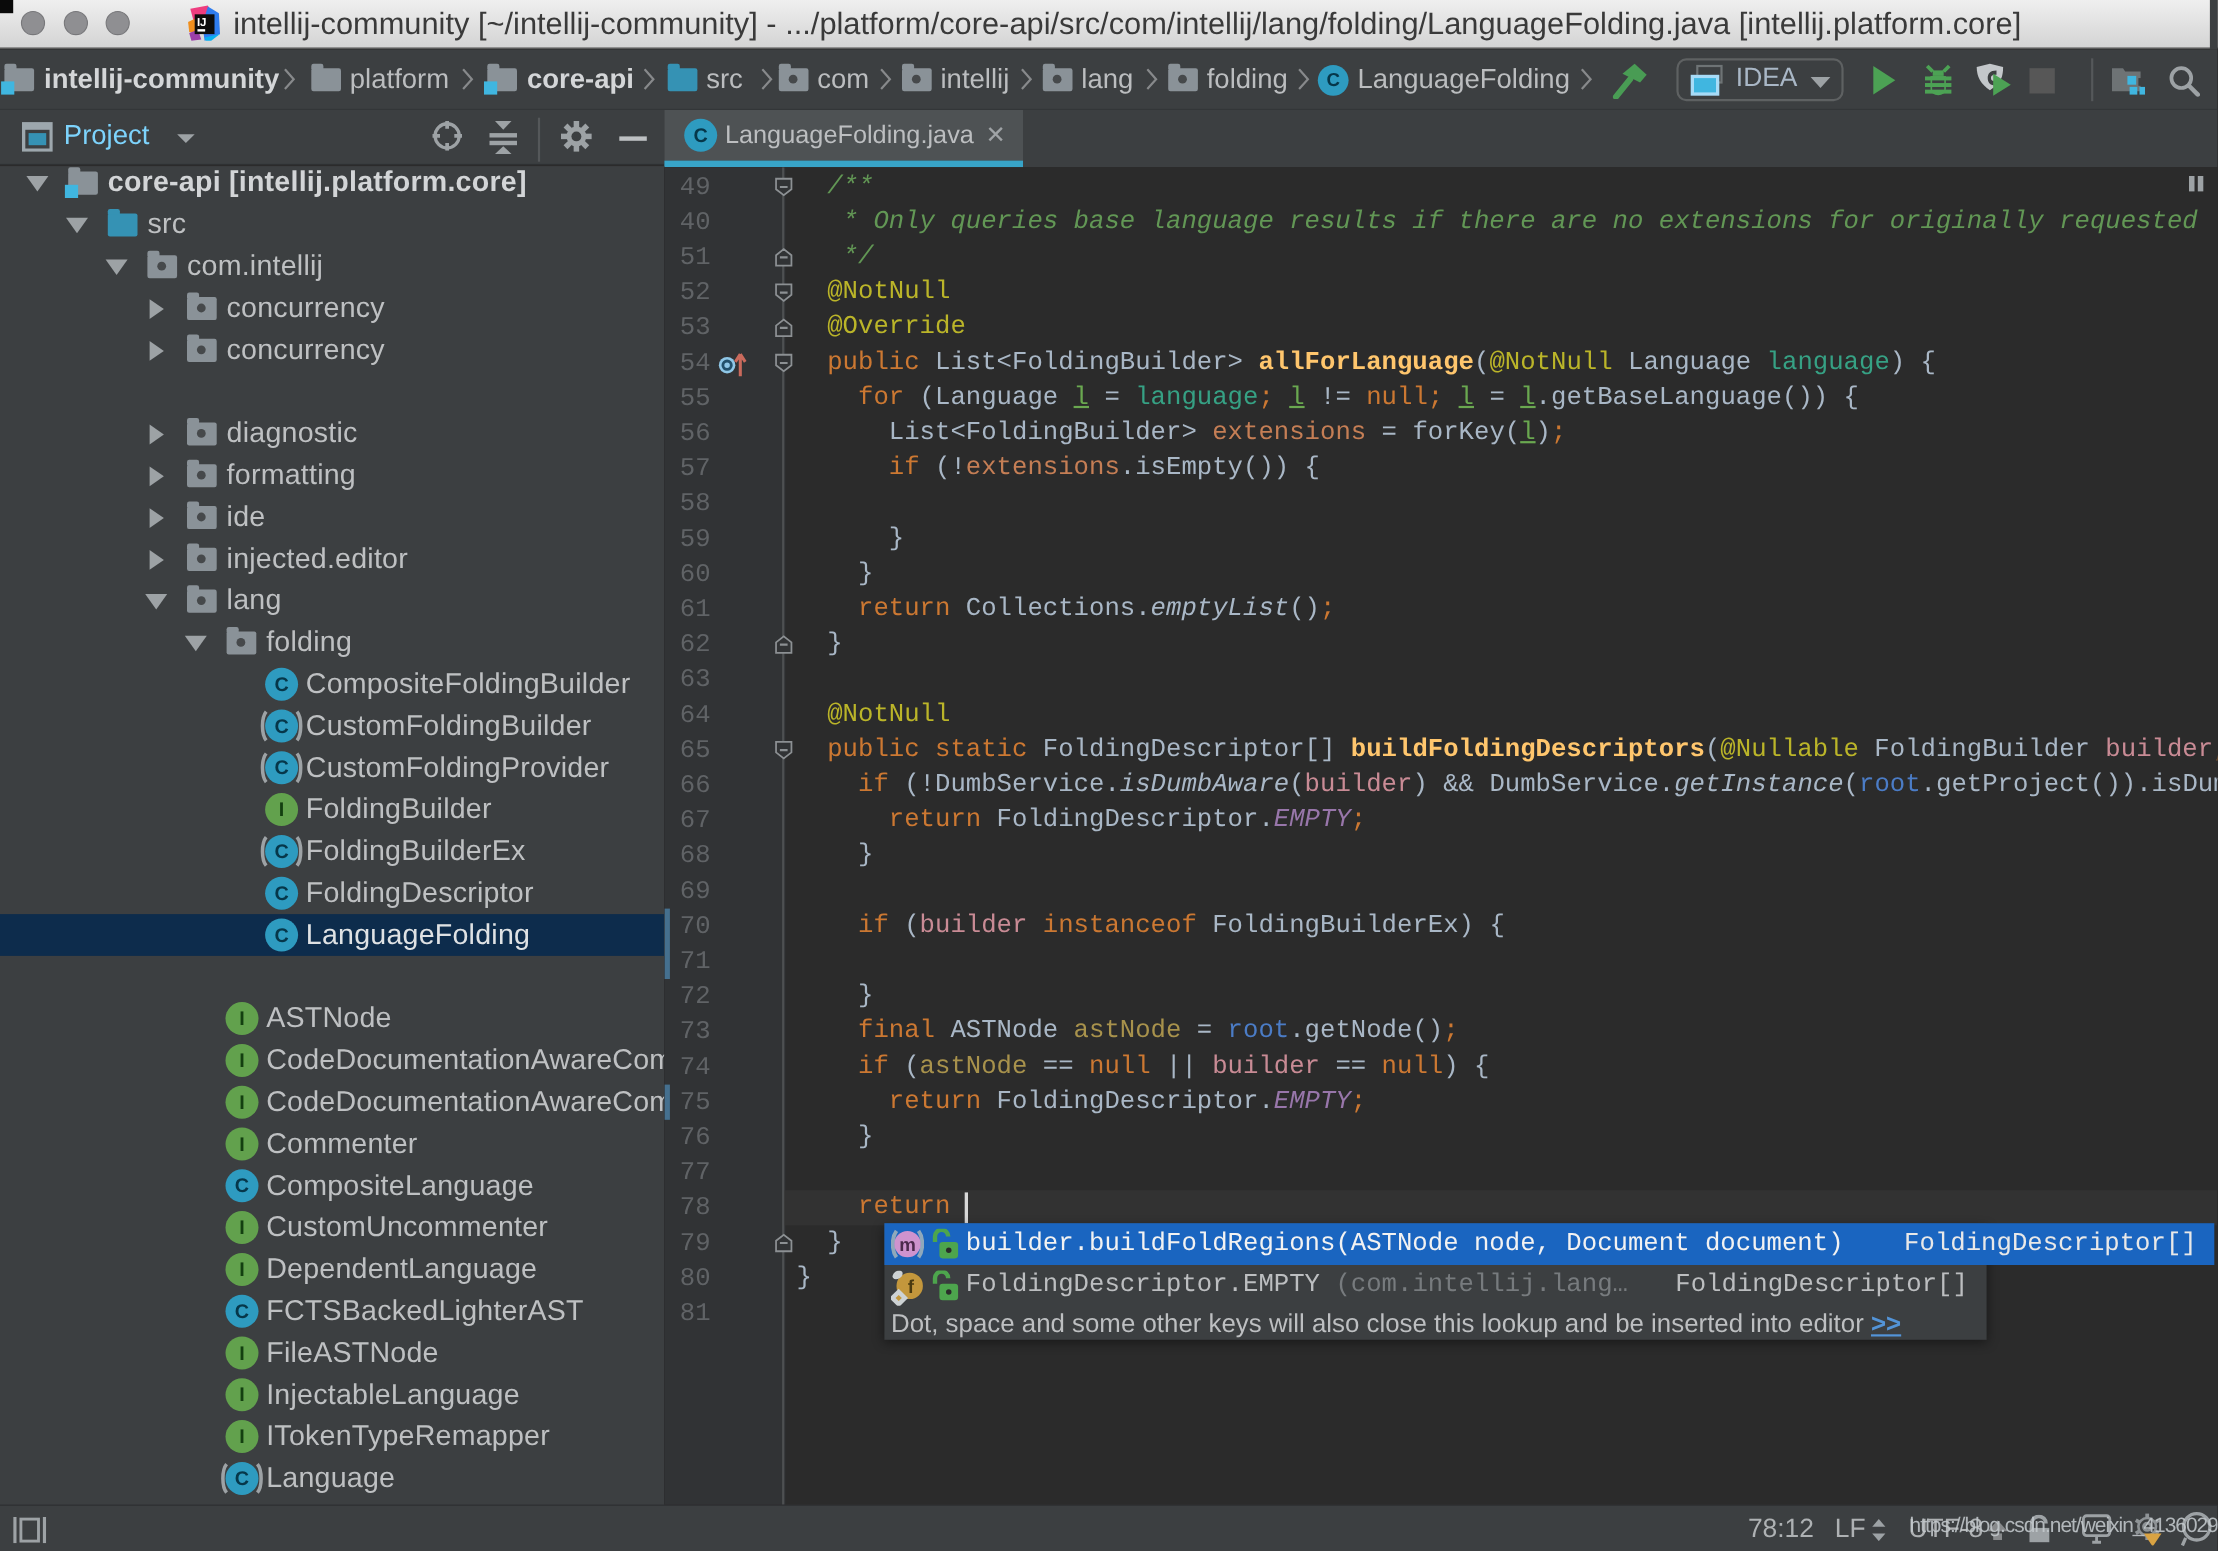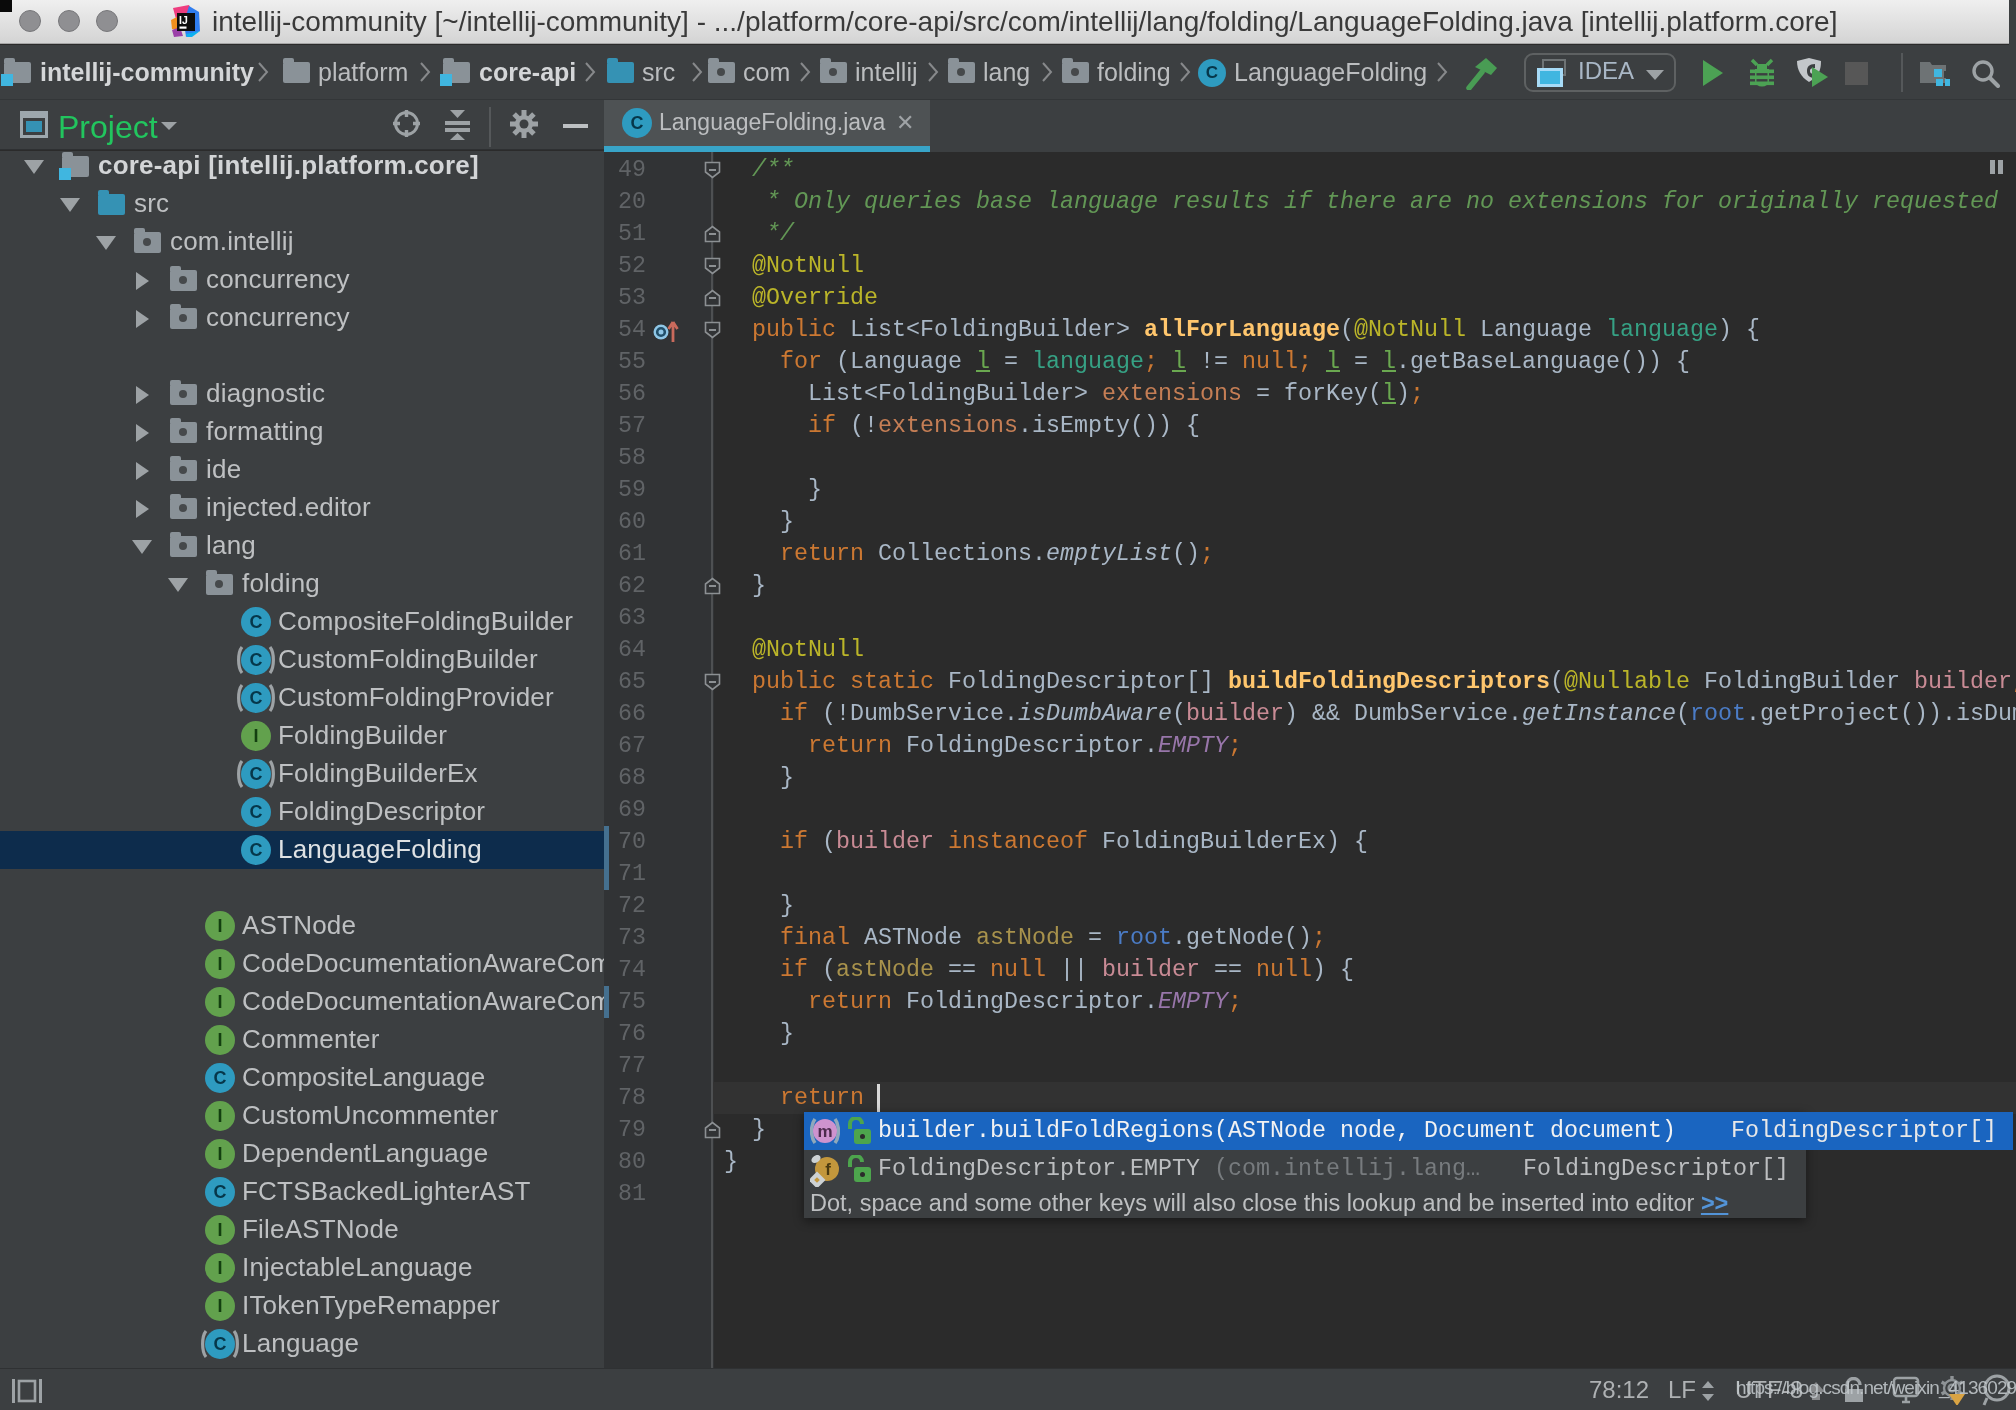--- a/index.html
+++ b/index.html
@@ -27,21 +27,21 @@
 .fold.src:before{background:#3592b4}
 .fold.mod:after{content:"";position:absolute;left:-3px;top:12px;width:12px;height:12px;background:#40b6e0}
 
 .cc{width:28px;height:28px;border-radius:50%;background:#2e9bc0;color:#06374a;
   font-size:17px;font-weight:bold;text-align:center;line-height:28px}
 .cc.i{background:#62a14d;color:#133f10}
 #runcombo{left:1524px;top:8px;width:152px;height:39px;border:2px solid #5e6162;border-radius:9px}
 #runcombo .t{position:absolute;left:52px;top:2px;font-size:24px;color:#a9b7c6}
 
 #panelhdr{left:0;top:100px;width:604px;height:50px;background:#3c3f41;border-bottom:1px solid #2e3032}
-#panelhdr .t{position:absolute;left:58px;top:9px;font-size:32px;color:#22c55e}
+#panelhdr .t{position:absolute;left:58px;top:9px;font-size:25px;color:#7dd3fc}
 
 #tabbar{left:604px;top:100px;width:1412px;height:52px;background:#3c3f41}
 #tab1{left:0;top:0;width:326px;height:46px;background:#4e5254}
 #tabunder{left:0;top:46px;width:326px;height:6px;background:#38a4c8}
 #tab1 .t{position:absolute;left:55px;top:9px;font-size:23px;color:#bcbec0}
 #tab1 .x{position:absolute;left:292px;top:10px;font-size:22px;color:#9fa3a6}
 
 #tree{left:0;top:151px;width:604px;height:1217px;background:#3c3f41;overflow:hidden}
 .trow{left:0;width:604px;height:38px}
 .trow .lbl{position:absolute;top:3px;font-size:26px;letter-spacing:0.2px;color:#bec0c2;white-space:nowrap}
@@ -395,21 +395,21 @@
         <div class="lbl" style="left:242px">Language</div>
       </div>
     </div>
 <div class="abs" id="editor">
       <div class="abs" id="gutter"></div>
       <div class="abs" id="curline"></div>
       <div class="abs" id="gutline"></div>
       <div class="abs chg" style="top:674px;height:64px"></div>
       <div class="abs chg" style="top:834px;height:32px"></div>
       <div class="abs lno" style="top:2px">49</div>
-      <div class="abs lno" style="top:34px">20</div>
+      <div class="abs lno" style="top:34px">40</div>
       <div class="abs lno" style="top:66px">51</div>
       <div class="abs lno" style="top:98px">52</div>
       <div class="abs lno" style="top:130px">53</div>
       <div class="abs lno" style="top:162px">54</div>
       <div class="abs lno" style="top:194px">55</div>
       <div class="abs lno" style="top:226px">56</div>
       <div class="abs lno" style="top:258px">57</div>
       <div class="abs lno" style="top:290px">58</div>
       <div class="abs lno" style="top:322px">59</div>
       <div class="abs lno" style="top:354px">60</div>

